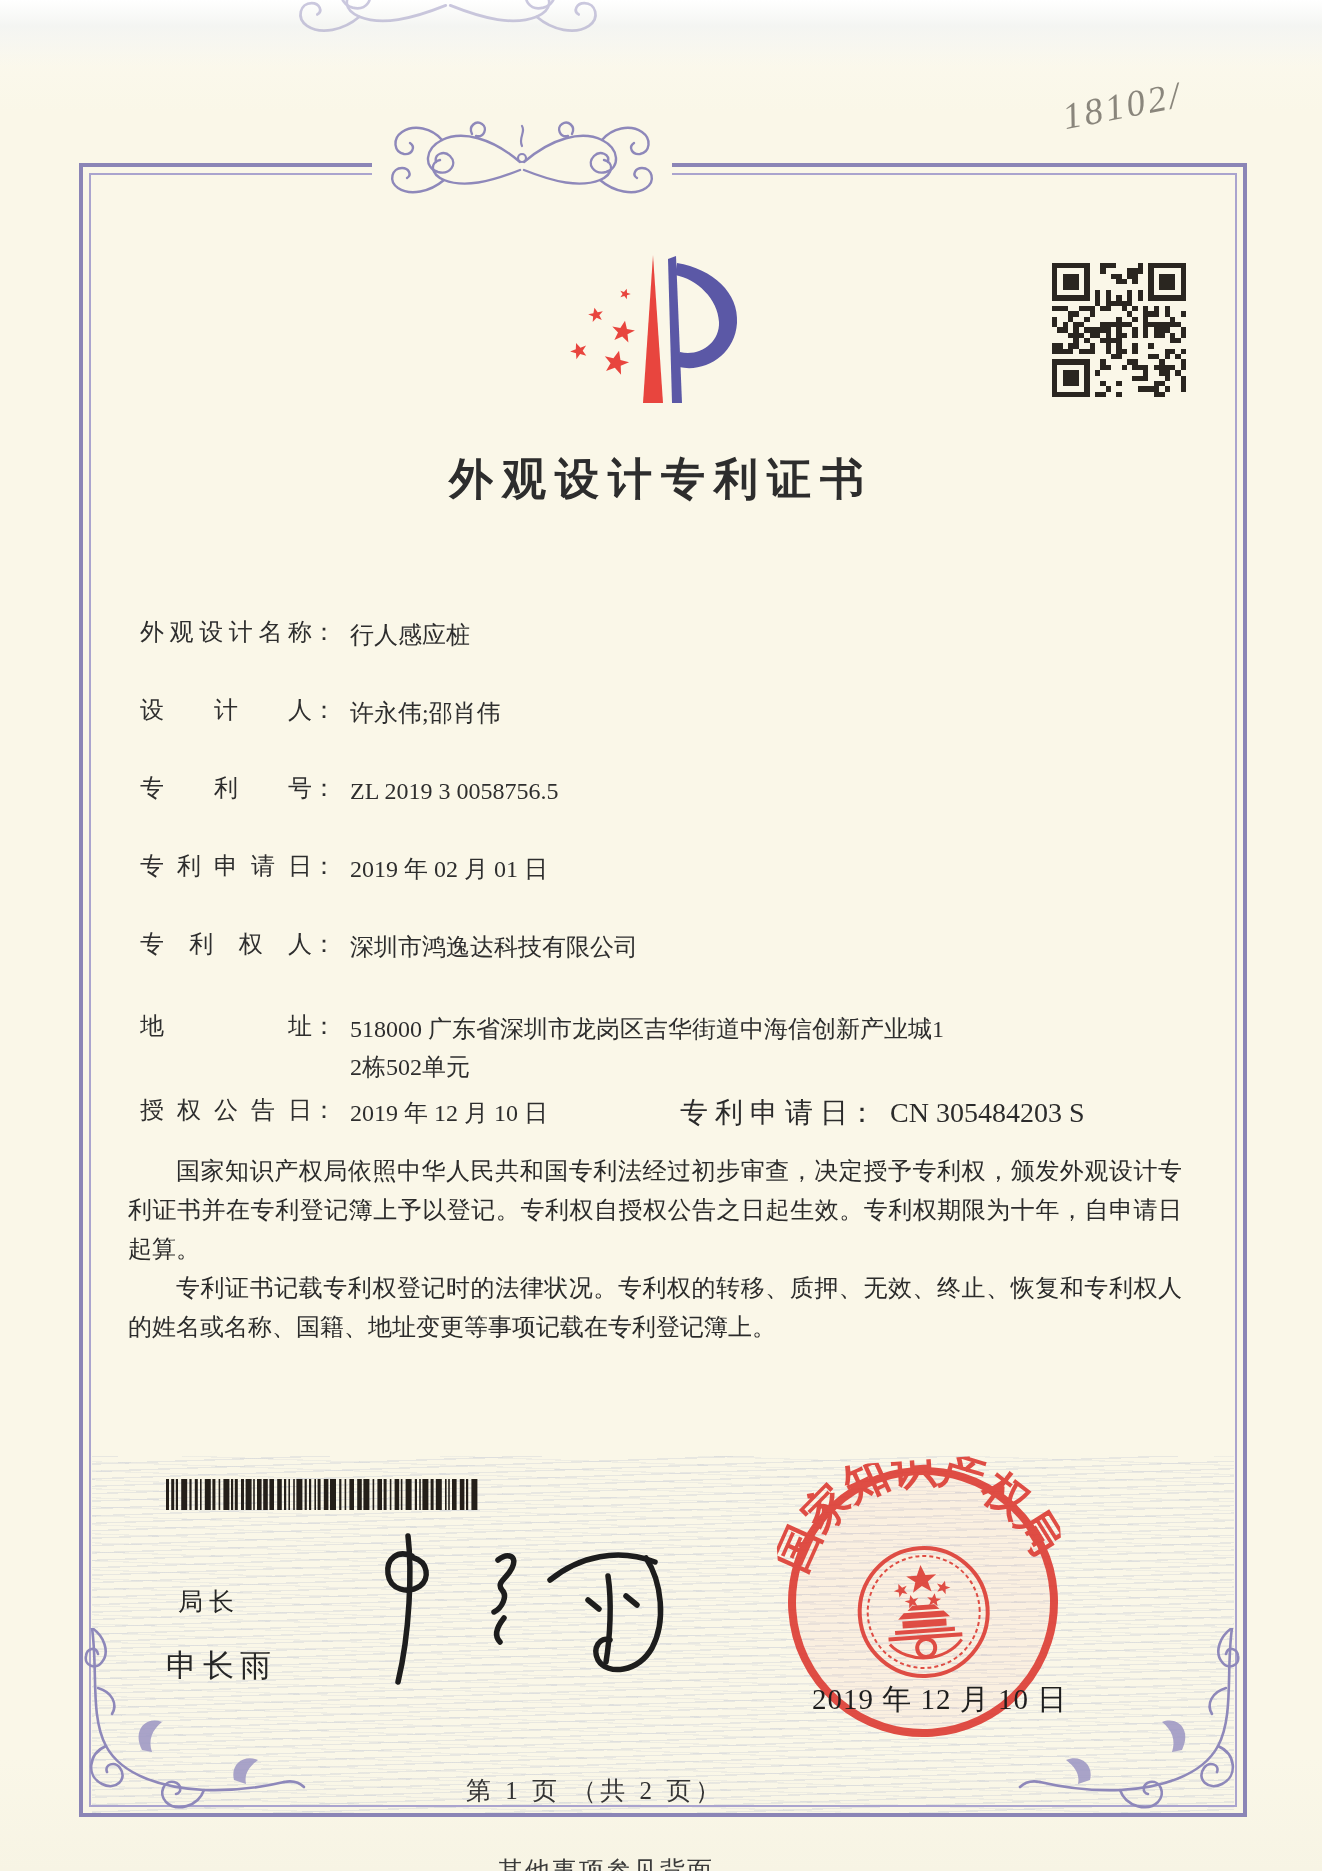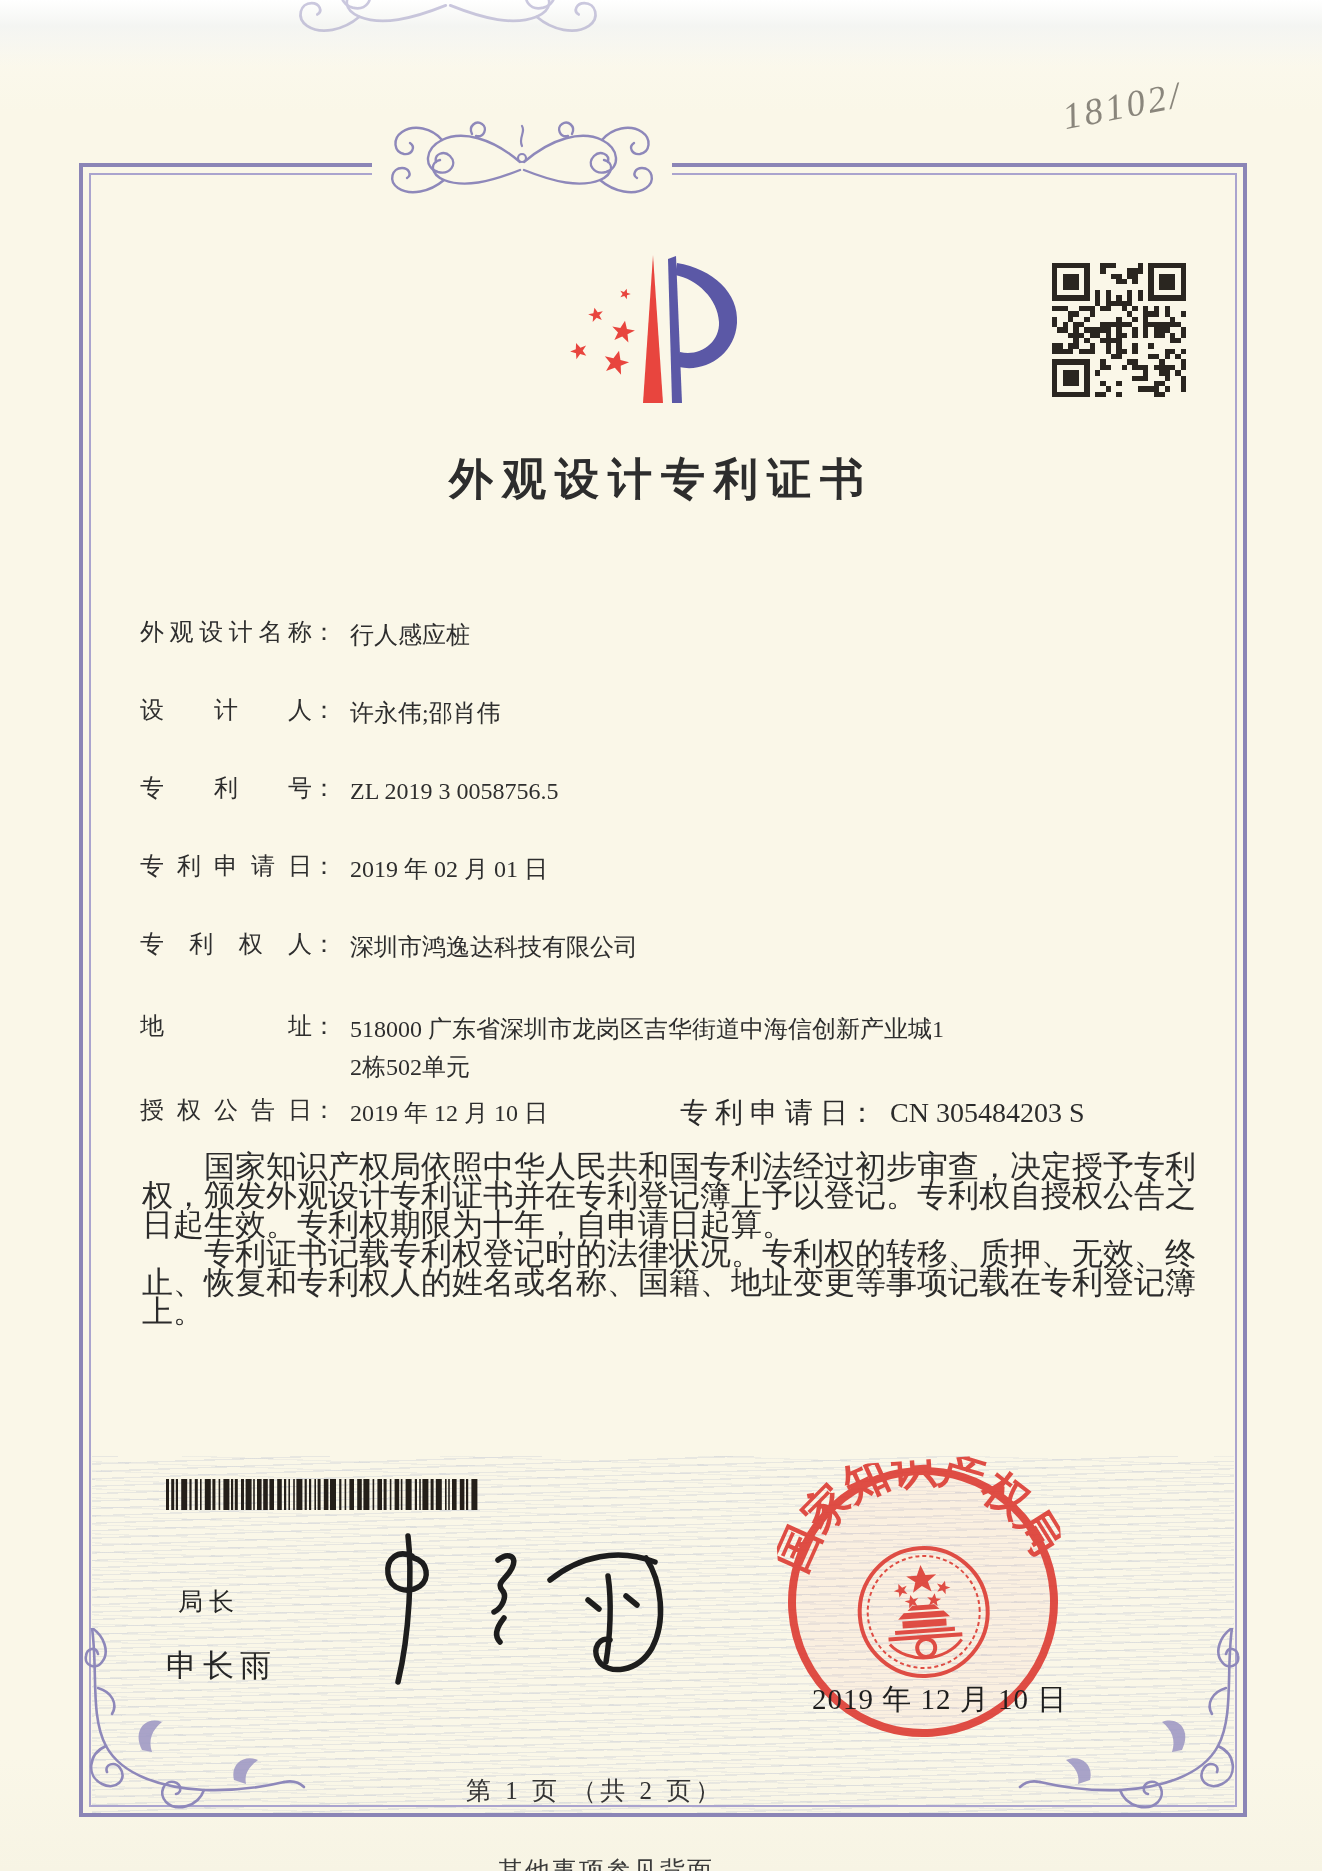--- a/index.html
+++ b/index.html
@@ -29,22 +29,22 @@
   .title{position:absolute;left:0;top:450px;width:100%;text-align:center;
     font-size:44px;font-weight:700;letter-spacing:9px;color:#2d2d2d;}
   .field{position:absolute;left:140px;font-size:24px;display:flex;align-items:flex-start;color:#2e2e2e;}
   .flabel{display:inline-block;width:172px;text-align:justify;text-align-last:justify;}
   .fcolon{display:inline-block;margin-right:14px;}
   .fvalue{display:inline-block;max-width:830px;line-height:38px;}
   .f1{top:616px;} .f2{top:694px;} .f3{top:772px;} .f4{top:850px;} .f5{top:928px;} .f6{top:1010px;}
   .grant{top:1094px;}
   .grant-right{position:absolute;left:680px;top:1094px;font-size:28px;display:flex;}
   .grant-right .flabel{width:168px;}
-  .body-text{position:absolute;left:142px;top:1152px;width:1054px;font-size:31px;
-    line-height:29px;text-align:justify;color:#2b2b2b;}
+  .body-text{position:absolute;left:128px;top:1152px;width:1054px;font-size:24px;
+    line-height:39px;text-align:justify;color:#2b2b2b;}
   .body-text p{margin:0;text-indent:2em;}
   .director-label{position:absolute;left:178px;top:1585px;font-size:25px;letter-spacing:6px;color:#262626;text-align:right;}
   .director-name{position:absolute;left:166px;top:1645px;font-size:31px;letter-spacing:6px;color:#262626;text-align:right;}
   .seal-date{position:absolute;left:812px;top:1680px;font-size:29px;letter-spacing:1px;color:#1e1e1e;z-index:6;}
   .footer{position:absolute;left:230px;top:1774px;width:730px;text-align:center;
     font-size:25px;letter-spacing:4px;color:#333;}
   .cutoff{position:absolute;left:498px;top:1854px;font-size:25px;letter-spacing:2px;color:#3a3a3a;}
   
   .logo{position:absolute;left:545px;top:253px;width:195px;height:152px;}
   .qr{position:absolute;left:1052px;top:263px;width:134px;height:134px;}

